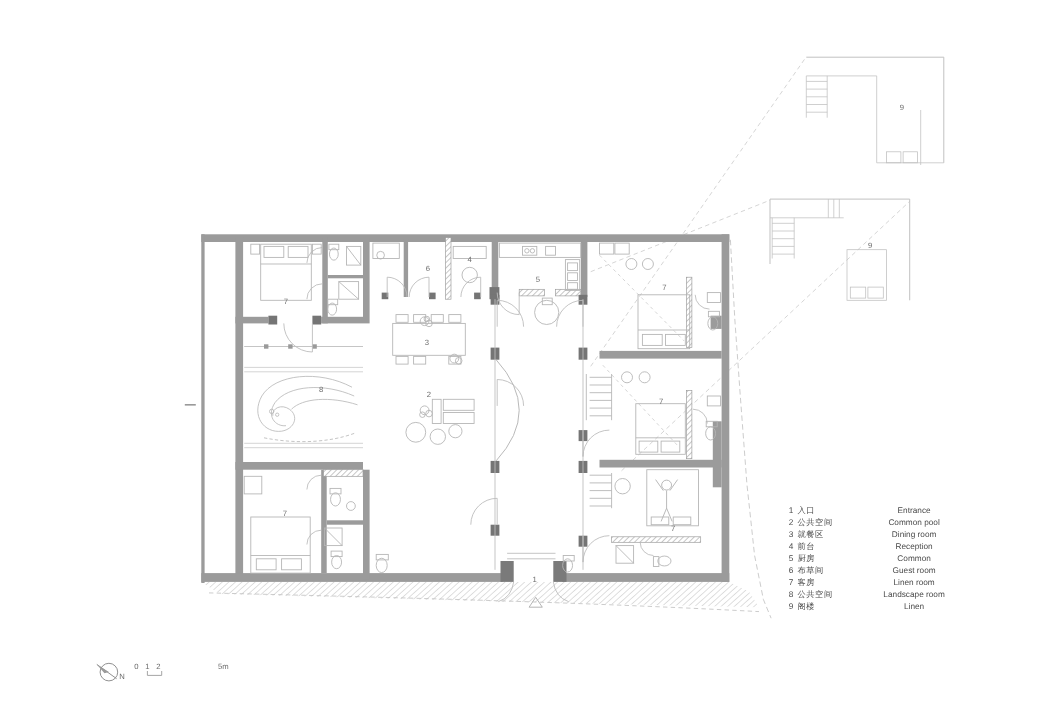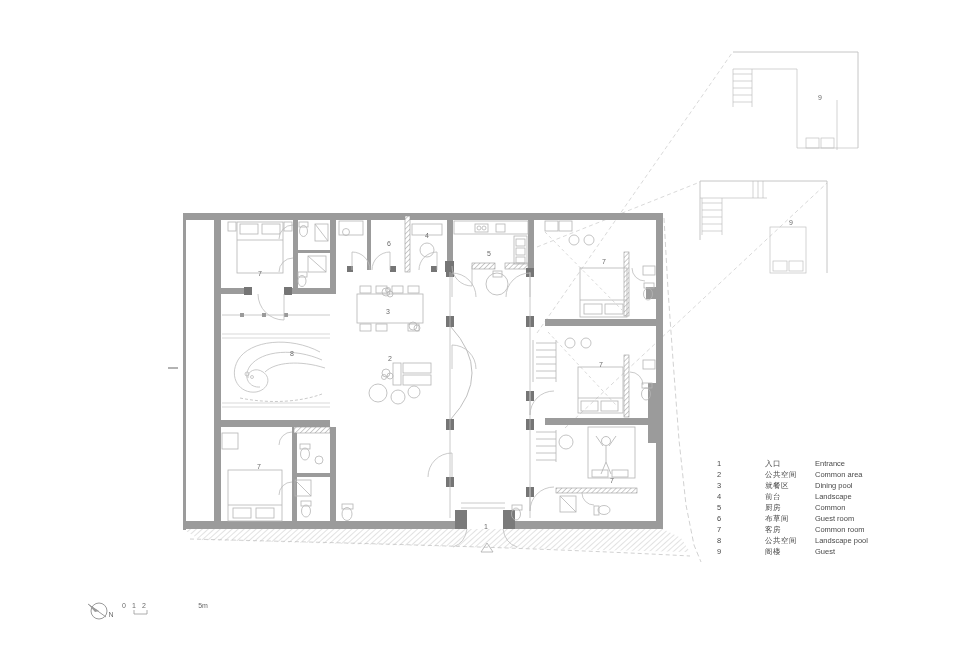--- a/index.html
+++ b/index.html
@@ -4,22 +4,22 @@
 <style>
   html,body{margin:0;padding:0;}
   body{width:960px;height:655px;background:#ffffff;position:relative;overflow:hidden;
        font-family:"Liberation Sans",sans-serif;}
   #stage{position:absolute;inset:0;width:960px;height:655px;}
   svg text{font-family:"Liberation Sans",sans-serif;fill:#6b6b6b;font-size:7px;text-anchor:middle;}
   .legend{position:absolute;left:717px;top:458px;width:170px;color:#4a4a4a;
           font-size:7.5px;line-height:11px;}
   .legend .row{display:flex;white-space:nowrap;}
   .legend .lg-num{width:8px;}
-  .legend .lg-zh{width:50px;letter-spacing:.5px;margin-left:40px;}
-  .legend .lg-en{flex:1;}
+  .legend .lg-zh{width:50px;letter-spacing:.5px;}
+  .legend .lg-en{flex:1;text-align:center;}
 </style>
 </head>
 <body>
 
 <svg id="stage" viewBox="0 0 960 655">
   <defs>
     <pattern id="whatch" width="3.5" height="3.5" patternUnits="userSpaceOnUse" patternTransform="rotate(45)">
       <rect width="3.5" height="3.5" fill="#ffffff"></rect>
       <line x1="0" y1="0" x2="0" y2="3.5" stroke="#9a9a9a" stroke-width="1"></line>
     </pattern>
@@ -325,50 +325,50 @@
 
 <div class="legend">
   <div class="row">
     <span class="lg-num">1</span>
     <span class="lg-zh">入口</span>
     <span class="lg-en">Entrance</span>
   </div>
   <div class="row">
     <span class="lg-num">2</span>
     <span class="lg-zh">公共空间</span>
-    <span class="lg-en">Common area</span>
+    <span class="lg-en">Common pool</span>
   </div>
   <div class="row">
     <span class="lg-num">3</span>
     <span class="lg-zh">就餐区</span>
-    <span class="lg-en">Dining pool</span>
+    <span class="lg-en">Dining room</span>
   </div>
   <div class="row">
     <span class="lg-num">4</span>
     <span class="lg-zh">前台</span>
-    <span class="lg-en">Landscape</span>
+    <span class="lg-en">Reception</span>
   </div>
   <div class="row">
     <span class="lg-num">5</span>
     <span class="lg-zh">厨房</span>
     <span class="lg-en">Common</span>
   </div>
   <div class="row">
     <span class="lg-num">6</span>
     <span class="lg-zh">布草间</span>
     <span class="lg-en">Guest room</span>
   </div>
   <div class="row">
     <span class="lg-num">7</span>
     <span class="lg-zh">客房</span>
-    <span class="lg-en">Common room</span>
+    <span class="lg-en">Linen room</span>
   </div>
   <div class="row">
     <span class="lg-num">8</span>
     <span class="lg-zh">公共空间</span>
-    <span class="lg-en">Landscape pool</span>
+    <span class="lg-en">Landscape room</span>
   </div>
   <div class="row">
     <span class="lg-num">9</span>
     <span class="lg-zh">阁楼</span>
-    <span class="lg-en">Guest</span>
+    <span class="lg-en">Linen</span>
   </div>
 </div>
 
 </body></html>

